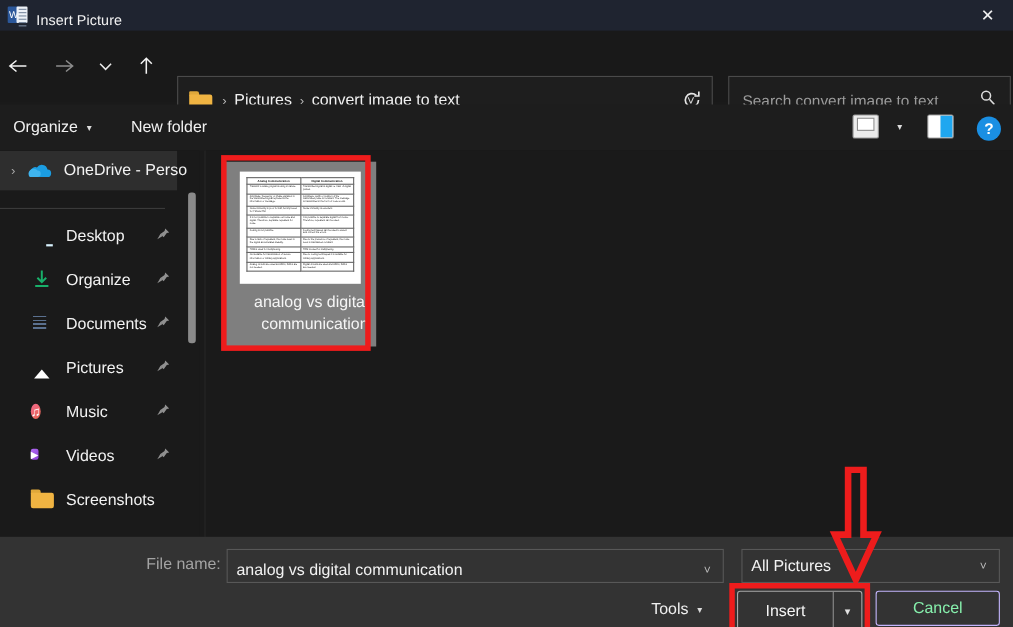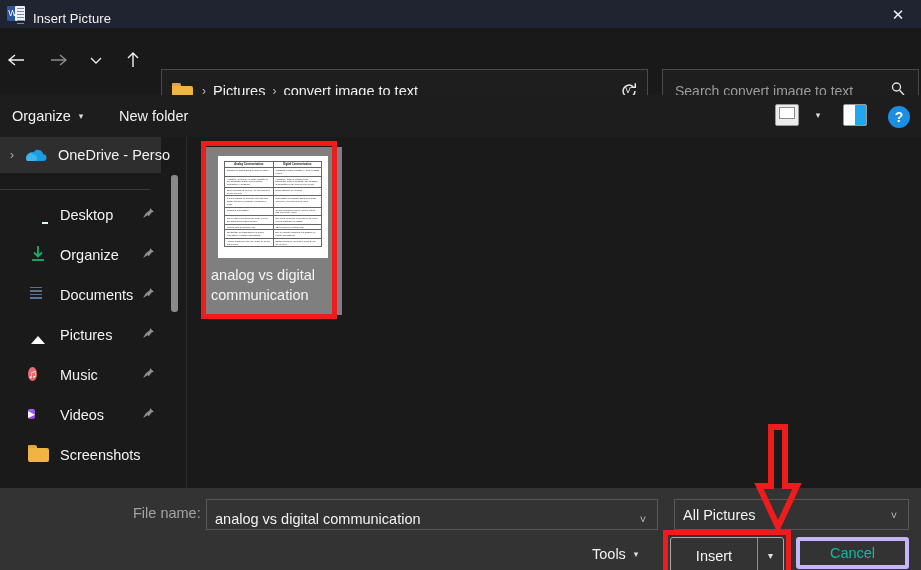--- a/index.html
+++ b/index.html
@@ -232,21 +232,21 @@
   .thumb table { width: 100%; border-collapse: collapse; table-layout: fixed; }
   .thumb th, .thumb td {
     border: 0.5px solid #666; padding: 1px 2px; vertical-align: top;
   }
   .thumb th { font-size: 2.6px; text-align: center; color: #111; font-weight: bold; }
   .thumb td {
     font-size: 2.2px; line-height: 1.25; color: #222; text-align: left;
     word-break: break-word;
   }
   .tile-label {
-    margin-top: 7px; width: 124px; text-align: left;
+    margin-top: 7px; width: 124px; text-align: right;
     color: #f5f5f5; font-size: 14.5px; line-height: 20px;
   }
   .tile-highlight {
     position: absolute; left: 201px; top: 141px; width: 136px; height: 178px;
     border: 5px solid #ee1c1c; pointer-events: none;
   }
 
   
   .bottom {
     position: absolute; left: 0; top: 488px; width: 921px; height: 82px;
@@ -283,23 +283,23 @@
     flex: 1; display: flex; align-items: center; justify-content: center;
     color: #f5f5f5; font-size: 14.5px;
   }
   .insert-split {
     width: 26px; border-left: 1px solid #8d8d8d;
     display: flex; align-items: center; justify-content: center;
     color: #e2e2e2; font-size: 10px;
   }
   .cancel-btn {
     position: absolute; left: 796px; top: 537px; width: 113px; height: 32px;
-    border: 4px solid #c4b5fd; border-radius: 3px; background: #333333;
+    border: 1px solid #c4b5fd; border-radius: 3px; background: #333333;
     display: flex; align-items: center; justify-content: center;
-    color: #14b8a6; font-size: 14.5px;
+    color: #86efac; font-size: 14.5px;
   }
   .insert-highlight {
     position: absolute; left: 663px; top: 530px; width: 128px; height: 45px;
     border: 5px solid #ee1c1c; pointer-events: none;
   }
   .red-arrow {
     position: absolute; left: 752px; top: 424px; width: 52px; height: 108px;
     pointer-events: none;
   }
 </style>

